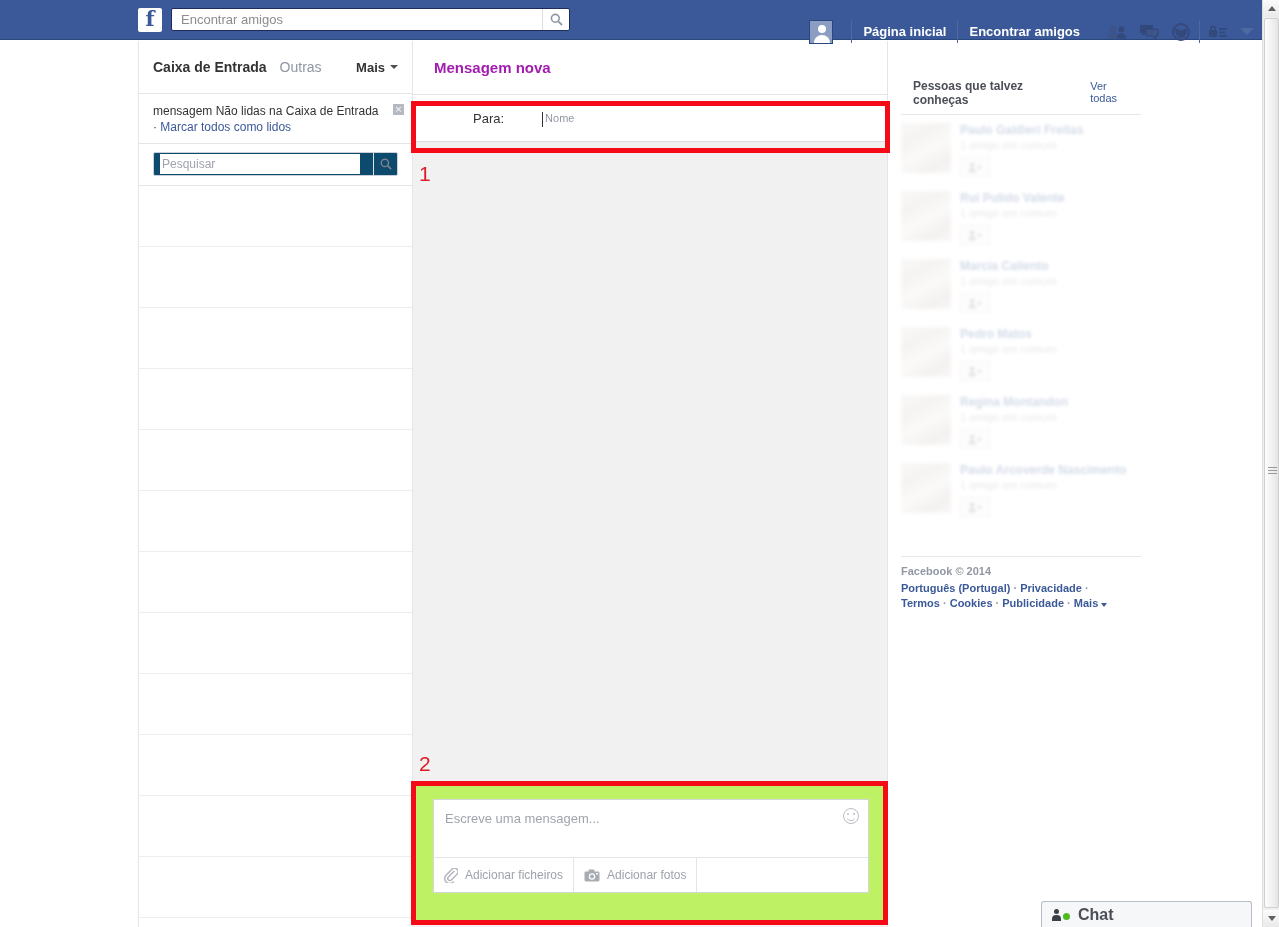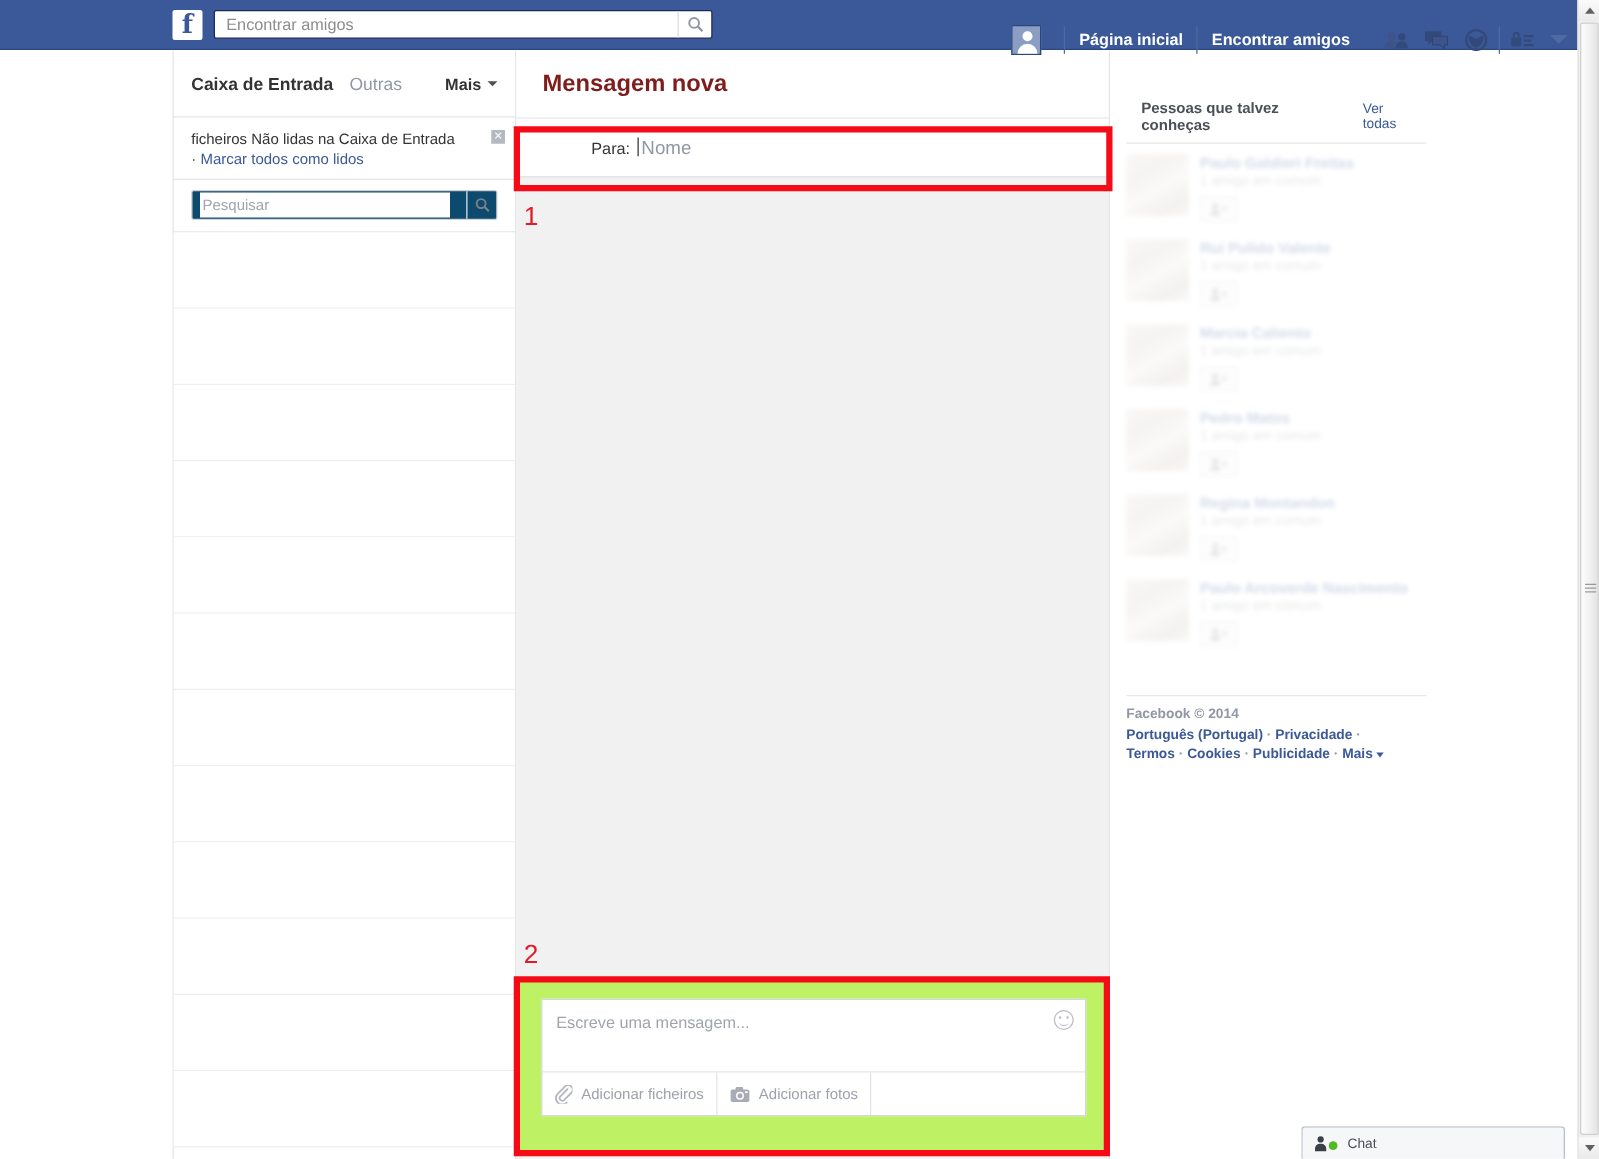--- a/index.html
+++ b/index.html
@@ -251,34 +251,35 @@
     border-right: 1px solid #e5e5e5;
   }
   #compose-header {
     height: 54px;
     background: #fff;
     border-bottom: 1px solid #e5e5e5;
     display: flex; align-items: center;
     padding-left: 21px;
   }
   #compose-header .title {
-    font-size: 19px; font-weight: bold; color: #7f1d1d;
+    font-size: 15px; font-weight: bold; color: #a21caf;
   }
   #to-row {
     height: 47px;
     background: #fff;
     border-bottom: 1px solid #dcdee3;
     display: flex; align-items: center;
     padding-left: 24px;
   }
   #to-row .to-label { font-size: 13px; color: #333; margin-right: 6px; margin-left: 36px; }
   #to-row .to-input {
     position: relative;
-    font-size: 15px; color: #9197a3;
+    font-size: 11px; color: #9197a3;
     padding-left: 3px;
+    margin-left: 32px;
   }
   #to-row .to-input::before {
     content: ""; position: absolute;
     left: 0; top: 0px; width: 1px; height: 15px;
     background: #333;
   }
 
   .marker-num {
     position: absolute;
     font-family: "Liberation Sans", sans-serif;
@@ -440,21 +441,21 @@
     width: 211px; height: 26px;
     background: #f6f7f9;
     border: 1px solid #b7bcc6;
     border-bottom: 0;
     border-radius: 3px 3px 0 0;
     display: flex; align-items: center;
     padding-left: 10px;
     z-index: 60;
   }
   #chatbar .lbl {
-    font-size: 11px; font-weight: normal; color: #4b4f56;
+    font-size: 16px; font-weight: bold; color: #4b4f56;
     margin-left: 8px;
   }
   .chat-person {
     position: relative;
     width: 9px; height: 12px;
   }
   .chat-person::before {
     content: ""; position: absolute; left: 2px; top: 0;
     width: 5px; height: 5px; border-radius: 50%; background: #3b3f47;
   }
@@ -536,21 +537,21 @@
   <div id="inbox-tabs">
     <div class="tab-main">Caixa de Entrada</div>
     <div class="tab-other">Outras</div>
     <div class="tab-more">
       <span>Mais</span>
       <span class="caret-dark"></span>
     </div>
   </div>
 
   <div id="unread-banner">
-    <span>ficheiros </span><b>Não lidas</b><span> na </span><b>Caixa de Entrada</b>
+    <span>mensagem </span><b>Não lidas</b><span> na </span><b>Caixa de Entrada</b>
     <div class="banner-x">×</div>
     <div>
       <span>· </span><a class="markall">Marcar todos como lidos</a>
     </div>
   </div>
 
   <div id="searchrow">
     <div class="small-search">
       <input type="text" placeholder="Pesquisar" style="">
       <div class="sbtn">

